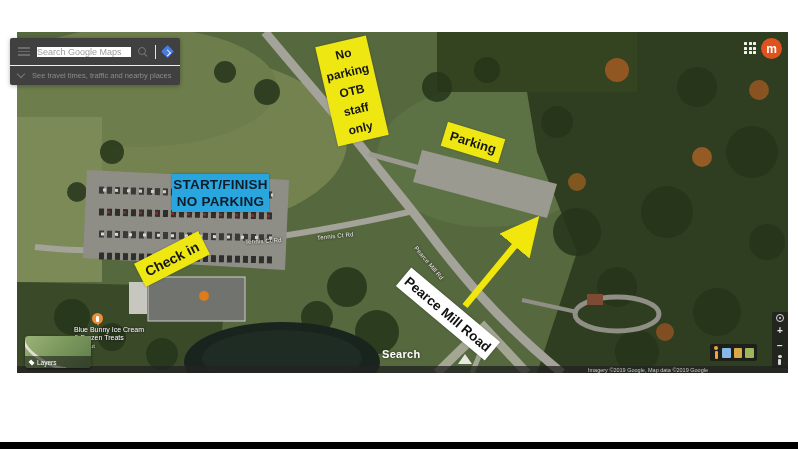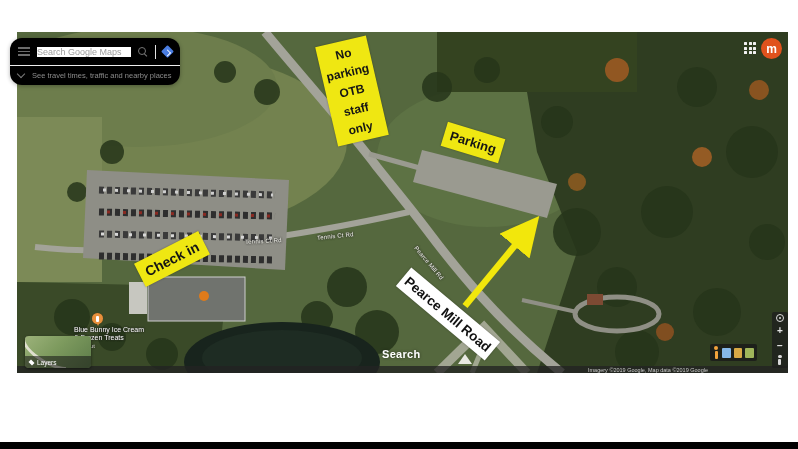--- a/index.html
+++ b/index.html
@@ -27,22 +27,22 @@
     font-size:13px; font-weight:600; }
   .anno-checkin { left:136px; top:246px; width:72px; height:26px; transform:rotate(-27deg);
     font-size:14px; font-weight:700; }
   .anno-startfinish { left:172px; top:174px; width:97px; height:38px; background:#2aa6de;
     color:#101c29; font-size:13.5px; font-weight:700; line-height:17px; letter-spacing:.2px; }
   .anno-road { left:390px; top:302px; width:116px; height:24px; transform:rotate(40deg); background:#ffffff;
     color:#111; font-size:13.5px; font-weight:600; white-space:nowrap; }
   .arrow-wrap { position:absolute; left:455px; top:210px; width:95px; height:105px; pointer-events:none; }
 
   
-  .search-card { position:absolute; left:10px; top:38px; width:170px; height:47px; background:#000000;
-    border-radius:12px; box-shadow:0 1px 4px rgba(0,0,0,.3); z-index:5; }
+  .search-card { position:absolute; left:10px; top:38px; width:170px; height:47px; background:#404040;
+    border-radius:2px; box-shadow:0 1px 4px rgba(0,0,0,.3); z-index:5; }
   .search-row { display:flex; align-items:center; height:27px; padding:0 8px; gap:7px; }
   .hamburger { width:12px; display:flex; flex-direction:column; gap:2px; cursor:pointer; }
   .hamburger span { display:block; height:1.6px; background:#6b6b6b; }
   .search-input { flex:1; border:none; outline:none; font-size:9px; color:#555; min-width:0;
     font-family:"Liberation Sans", sans-serif; }
   .search-input::placeholder { color:#9e9e9e; }
   .mag { position:relative; width:10px; height:10px; }
   .mag::before { content:""; position:absolute; left:0; top:0; width:6px; height:6px;
     border:1.4px solid #767676; border-radius:50%; }
   .mag::after { content:""; position:absolute; left:6.2px; top:6.2px; width:3.5px; height:1.4px;
@@ -206,20 +206,24 @@
     <span>parking</span>
     <span>OTB</span>
     <span>staff</span>
     <span>only</span>
   </div>
 
   <div class="anno anno-yellow anno-parking">
     <span>Parking</span>
   </div>
 
+  <div class="anno anno-startfinish">
+    <span>START/FINISH</span>
+    <span>NO PARKING</span>
+  </div>
 
   <div class="anno anno-yellow anno-checkin">
     <span>Check in</span>
   </div>
 
   <div class="anno anno-road">
     <span>Pearce Mill Road</span>
   </div>
 
   <div class="arrow-wrap">

